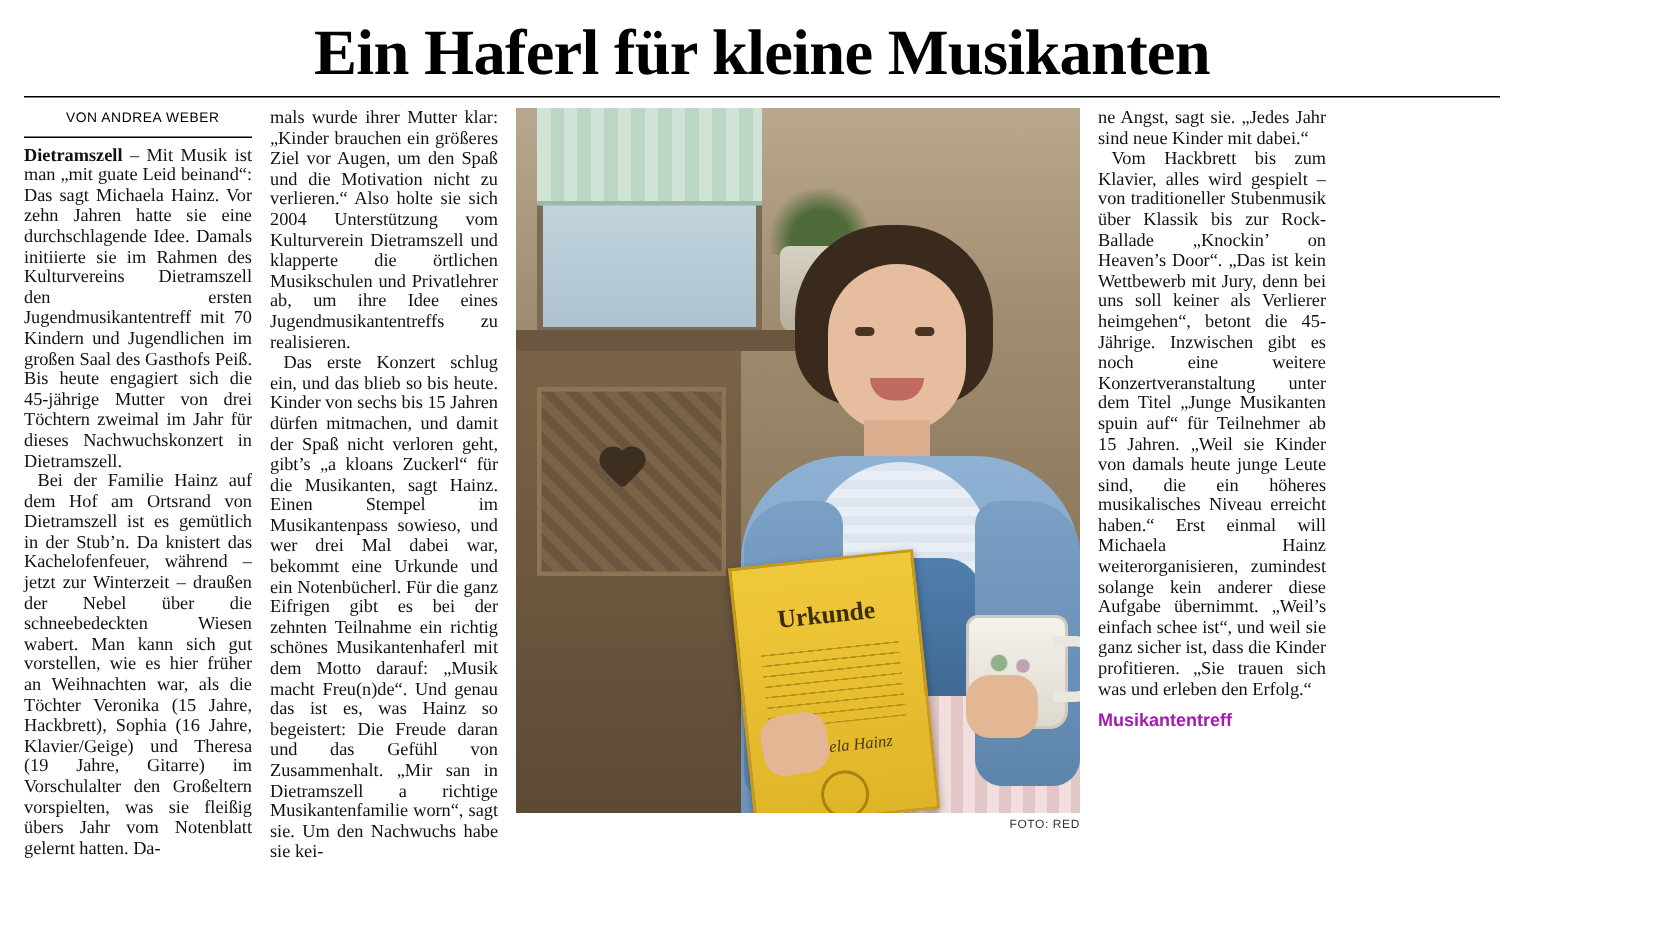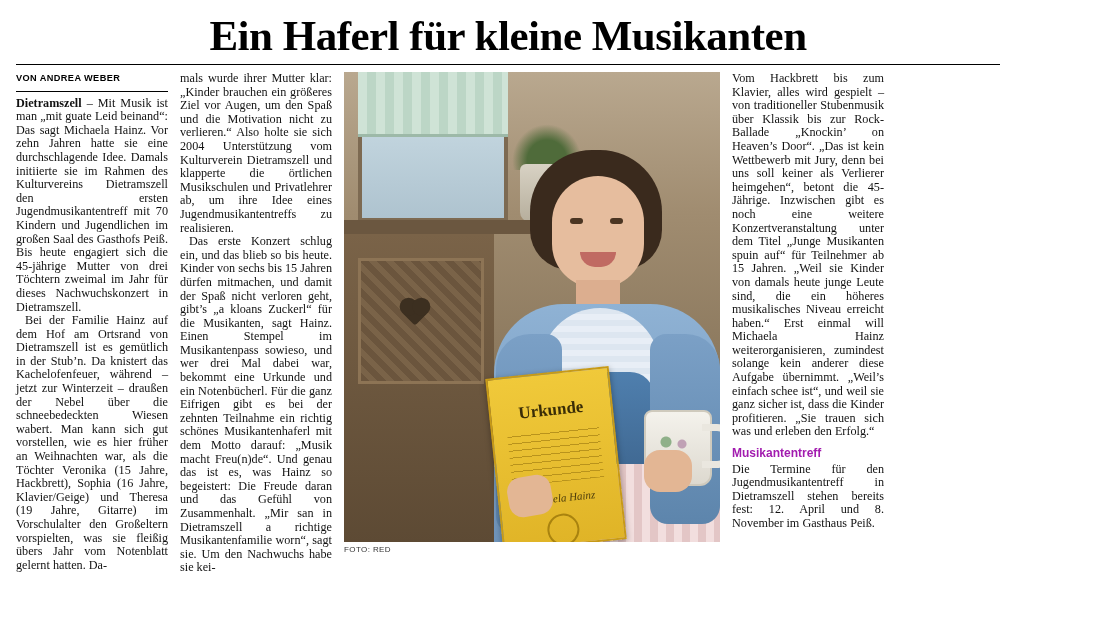--- a/index.html
+++ b/index.html
@@ -59,25 +59,26 @@
   }
   .col p {
     margin: 0 0 0 0;
     text-indent: 0;
   }
   .col p + p {
     text-indent: 9px;
   }
   .byline {
     font-family: "Liberation Sans", sans-serif;
-    font-weight: bold;
+    font-weight: normal;
     font-size: 9.2px;
     letter-spacing: 0.4px;
     margin-bottom: 5px;
     color: #000;
+    margin-left: 28px;
   }
   .byline-rule {
     border-top: 1px solid #000;
     margin-bottom: 5px;
   }
   .dateline {
     font-weight: bold;
   }
   .center-block {
     flex: 0 0 376px;
@@ -247,20 +248,21 @@
   }
   .caption {
     margin-top: 5px;
     font-size: 12px;
     line-height: 13.4px;
     text-align: justify;
   }
   .caption b { font-weight: bold; }
   .credit {
     margin-top: 3px;
+    text-align: right;
     font-family: "Liberation Sans", sans-serif;
     font-size: 8px;
     letter-spacing: .4px;
     color: #333;
   }
   .subsec {
     font-family: "Liberation Sans", sans-serif;
     font-weight: bold;
     font-size: 12px;
     color: #a21caf;
@@ -322,19 +324,19 @@
           <div class="cert-lines"></div>
           <div class="cert-name">Michaela Hainz</div>
           <div class="cert-seal"></div>
         </div>
         <div class="ph-hand-l"></div>
       </div>
       <div class="credit">FOTO: RED</div>
     </div>
 
     <div class="col">
+      <p>ne Angst, sagt sie. „Jedes Jahr sind neue Kinder mit dabei.“</p>
       <p>Vom Hackbrett bis zum Klavier, alles wird gespielt – von traditioneller Stubenmusik über Klassik bis zur Rock-Ballade „Knockin’ on Heaven’s Door“. „Das ist kein Wettbewerb mit Jury, denn bei uns soll keiner als Verlierer heimgehen“, betont die 45-Jährige. Inzwischen gibt es noch eine weitere Konzertveranstaltung unter dem Titel „Junge Musikanten spuin auf“ für Teilnehmer ab 15 Jahren. „Weil sie Kinder von damals heute junge Leute sind, die ein höheres musikalisches Niveau erreicht haben.“ Erst einmal will Michaela Hainz weiterorganisieren, zumindest solange kein anderer diese Aufgabe übernimmt. „Weil’s einfach schee ist“, und weil sie ganz sicher ist, dass die Kinder profitieren. „Sie trauen sich was und erleben den Erfolg.“</p>
       <div class="subsec">Musikantentreff</div>
-      <p>Die Termine für den Jugendmusikantentreff in Dietramszell stehen bereits fest: 12. April und 8. November im Gasthaus Peiß.</p>
     </div>
 
   </div>
 </div>
 
 </body></html>

